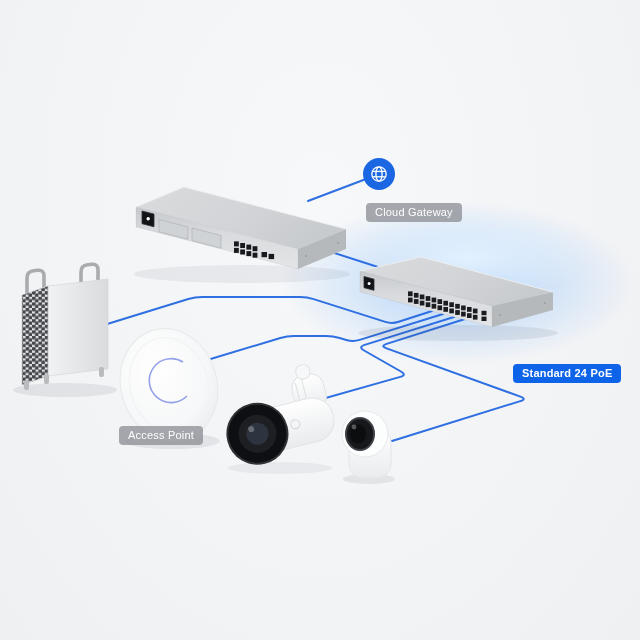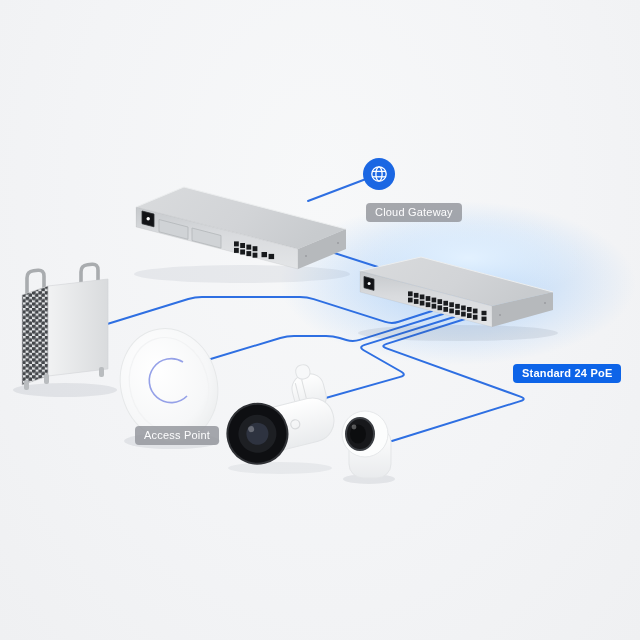--- a/index.html
+++ b/index.html
@@ -200,15 +200,15 @@
     <circle cx="365" cy="434" r="23" fill="#fcfdfd" stroke="#e6e8ea" stroke-width="1"></circle>
     <ellipse cx="360" cy="434" rx="14" ry="16" fill="#17181b"></ellipse>
     <ellipse cx="360" cy="434" rx="14" ry="16" fill="none" stroke="#3c3f44" stroke-width="2"></ellipse>
     <ellipse cx="358" cy="434" rx="8" ry="9.5" fill="#0c0d0f"></ellipse>
     <circle cx="354" cy="427" r="2.4" fill="rgba(255,255,255,0.3)"></circle>
   </g>
 </svg>
 
 <div class="pill" style="left:366px;top:203px;">Cloud Gateway</div>
 <div class="pill blue" style="left:513px;top:332px;margin-top:32px;">Standard 24 PoE</div>
-<div class="pill" style="left:135px;top:426px;">Access Point</div>
+<div class="pill" style="left:119px;top:426px;">Access Point</div>
 
 </div>
 
 </body></html>

